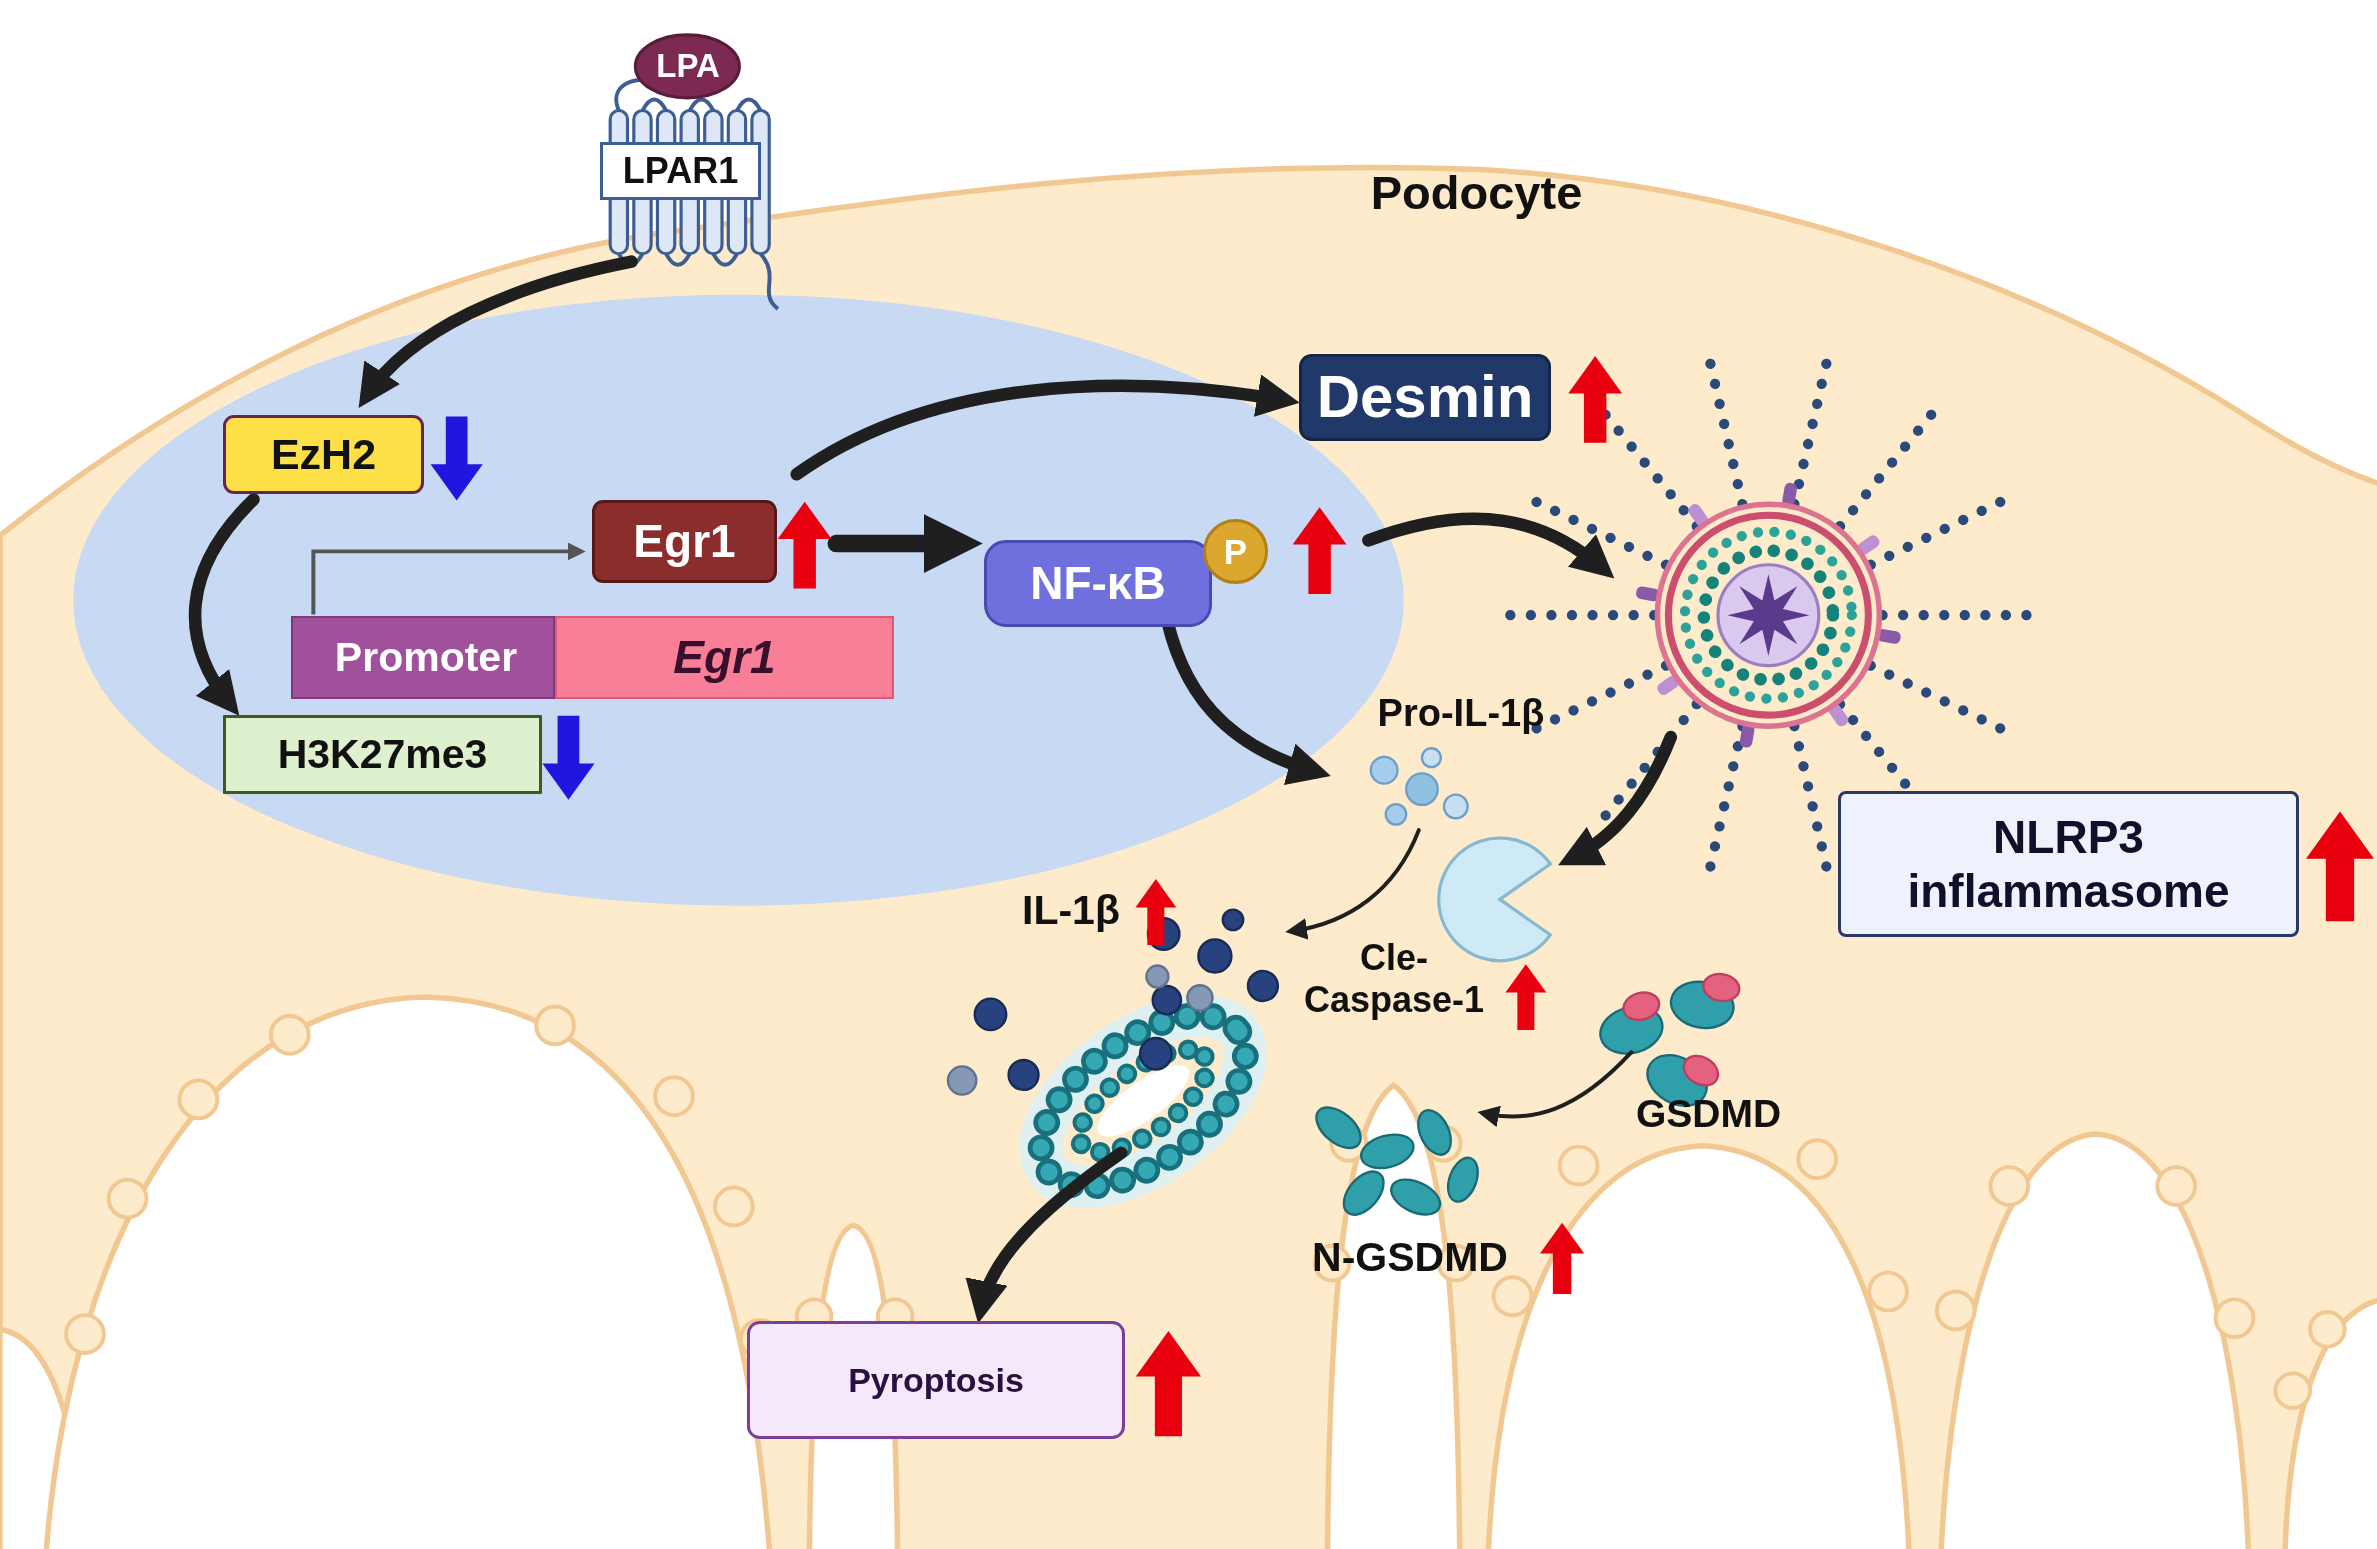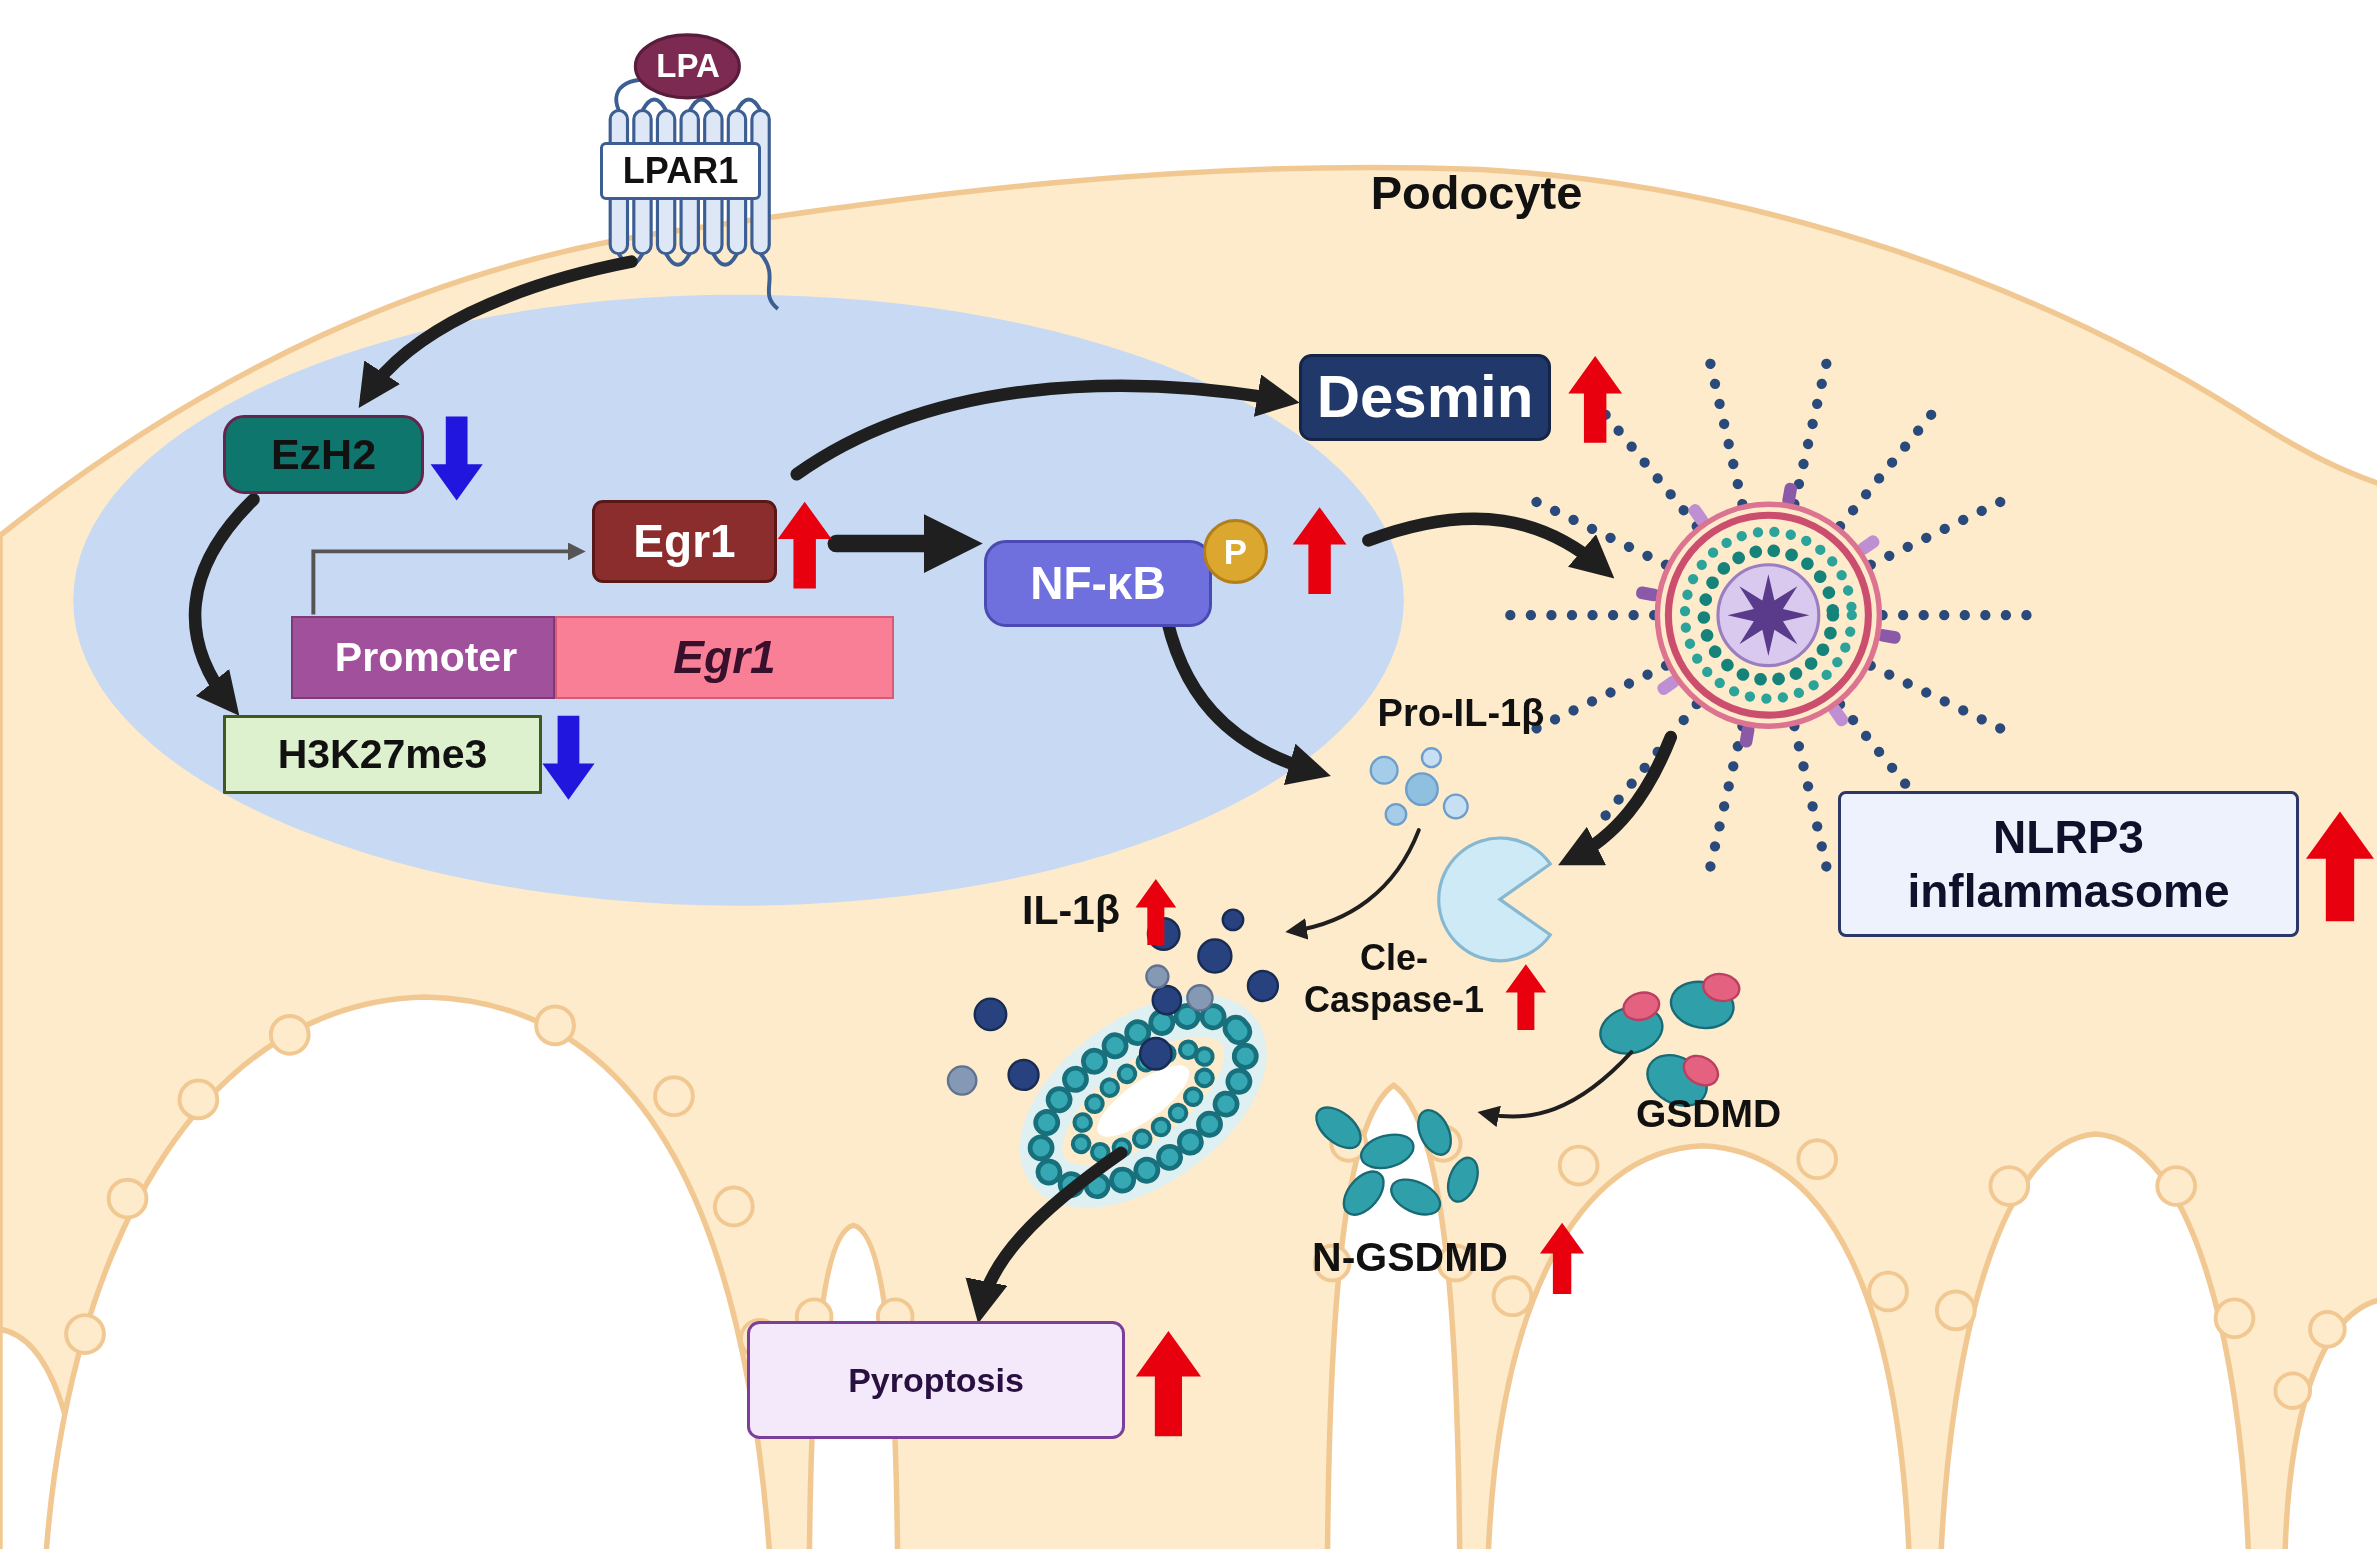--- a/index.html
+++ b/index.html
@@ -4,23 +4,23 @@
 <style>
   html,body{margin:0;padding:0;background:#fff;}
   .canvas{position:relative;width:2377px;height:1550px;overflow:hidden;background:#fff;
           font-family:"Liberation Sans",sans-serif;}
   svg.layer{position:absolute;left:0;top:0;}
   .lbl{position:absolute;display:flex;align-items:center;justify-content:center;
        font-weight:700;color:#111;line-height:1.18;text-align:center;box-sizing:border-box;}
   .podocyte{left:1307px;top:164px;width:339px;height:57px;font-size:47px;}
   .lpa{left:636px;top:45px;width:104px;height:43px;font-size:33px;color:#fff;}
   .lpar1{left:600px;top:142px;width:161px;height:58px;font-size:36px;background:#fff;
-         border:3.2px solid #3c5e92;border-radius:6px;}
-  .ezh2{left:223px;top:415px;width:201px;height:79px;font-size:43px;background:#0f766e;
-        border:3.2px solid #66254c;border-radius:21px;}
+         border:3.2px solid #3c5e92;border-radius:0;}
+  .ezh2{left:223px;top:415px;width:201px;height:79px;font-size:43px;background:#fde047;
+        border:3.2px solid #66254c;border-radius:11px;}
   .egr1{left:592px;top:500px;width:185px;height:83px;font-size:46px;background:#8c2d2d;
         border:3.2px solid #5a1717;border-radius:11px;color:#fff;}
   .promoter{left:291px;top:616px;width:264px;height:83px;font-size:41px;background:#a1509b;
         border:2.4px solid #7c3a77;color:#fff;padding-left:6px;}
   .egr1gene{left:555px;top:616px;width:339px;height:83px;font-size:46px;background:#f97f97;
         border:2.4px solid #d85a75;color:#38102c;font-style:italic;}
   .h3k{left:223px;top:715px;width:319px;height:79px;font-size:41px;background:#def1cf;
         border:3.2px solid #41591d;border-radius:1px;}
   .nfkb{left:984px;top:508px;width:228px;height:87px;font-size:46px;background:#6f6fdd;
         border:3.2px solid #4a4ab2;border-radius:22px;color:#fff;margin-top:32px;}

